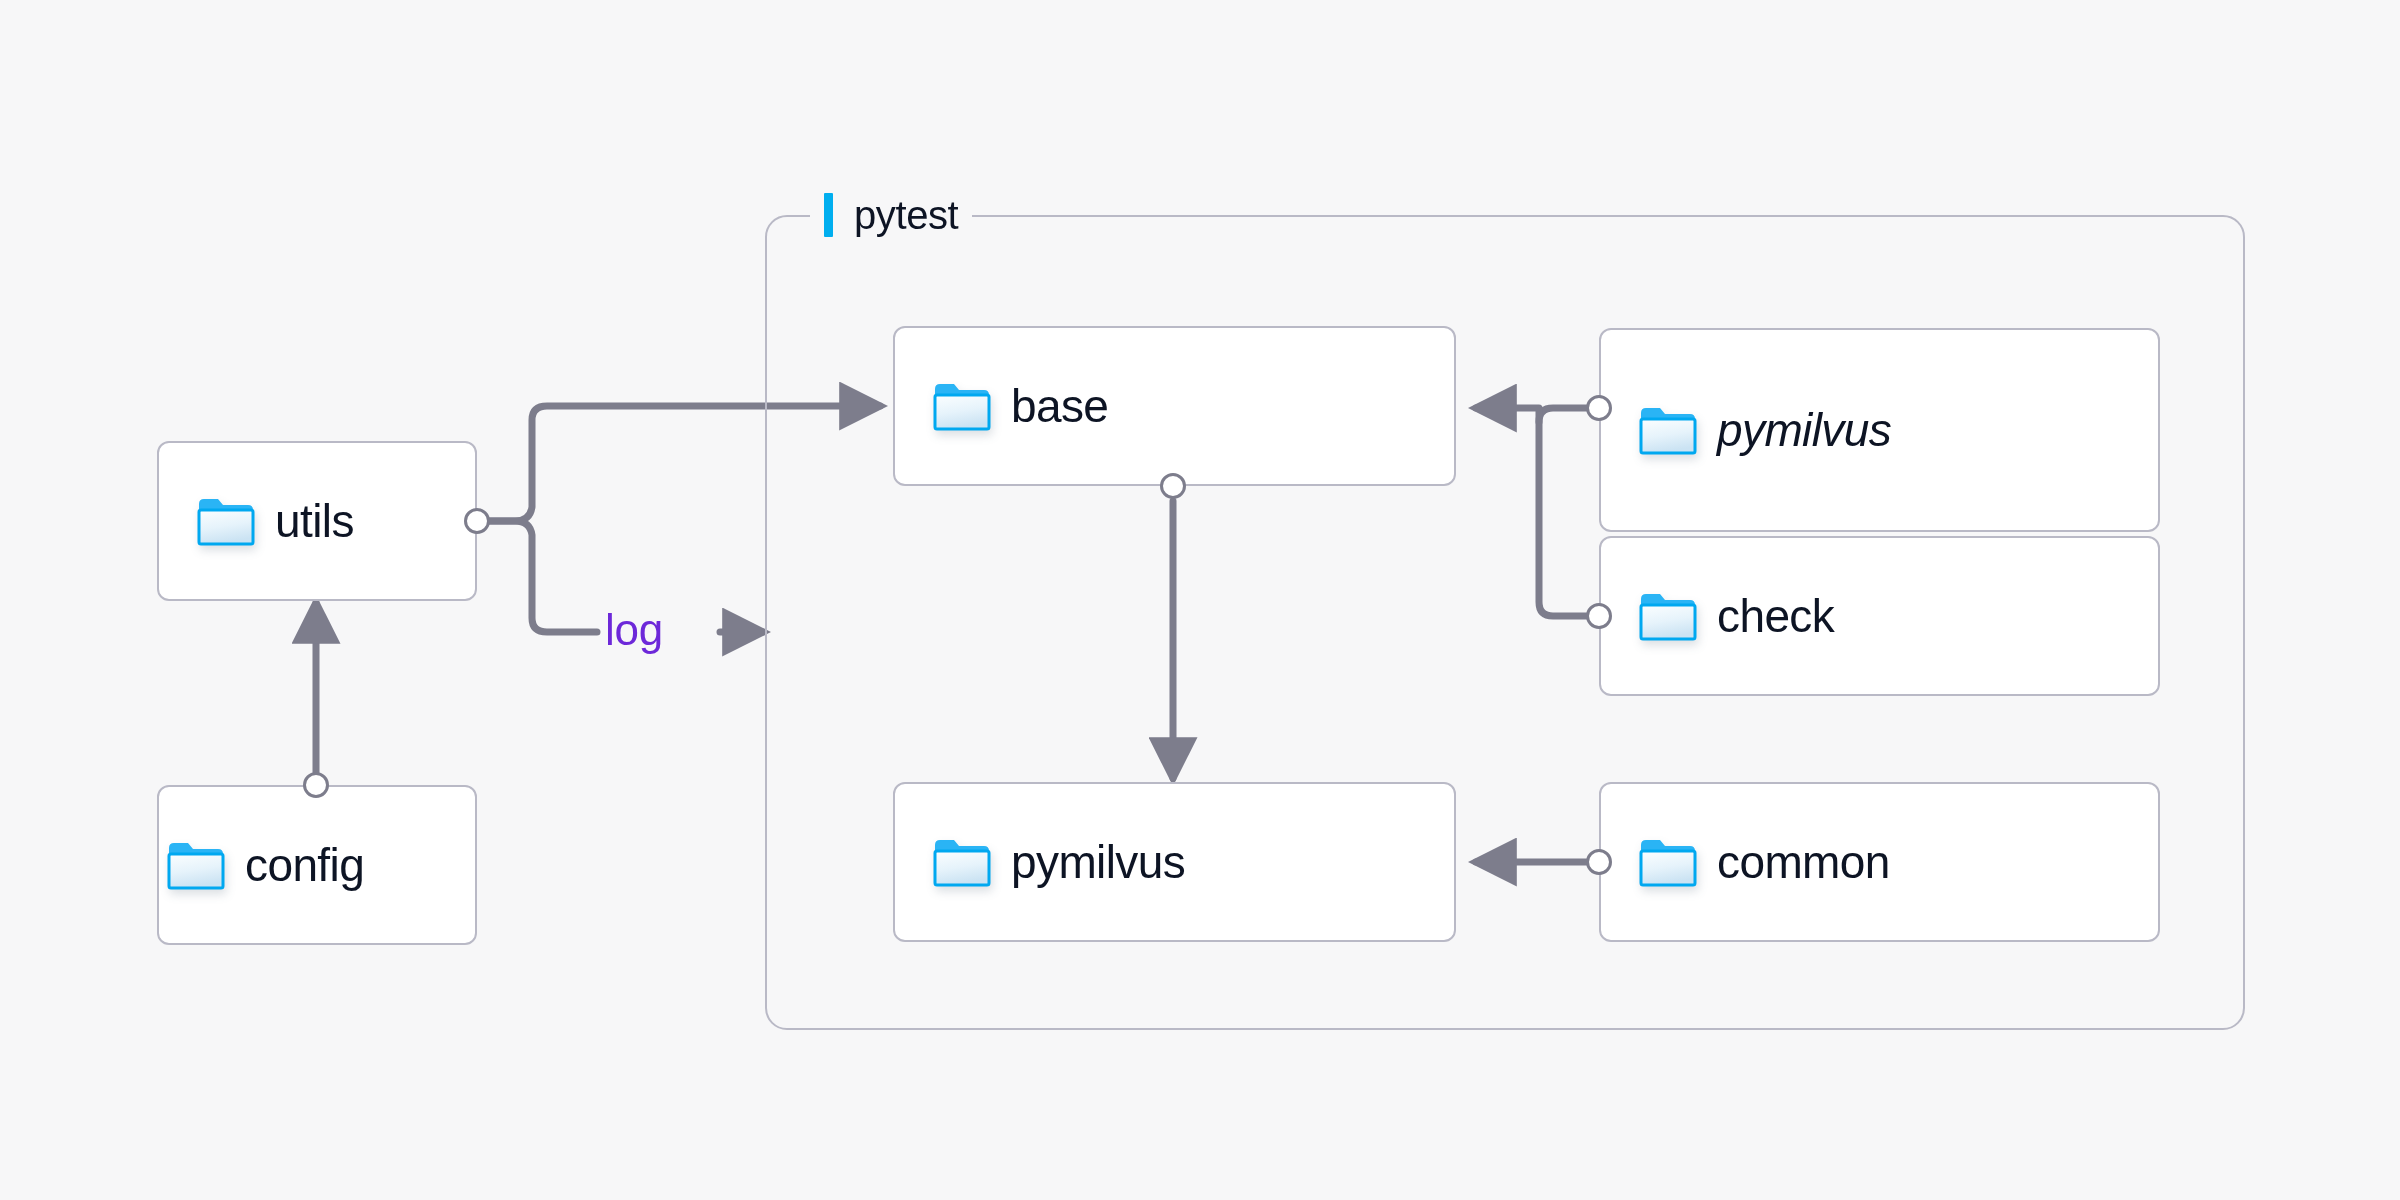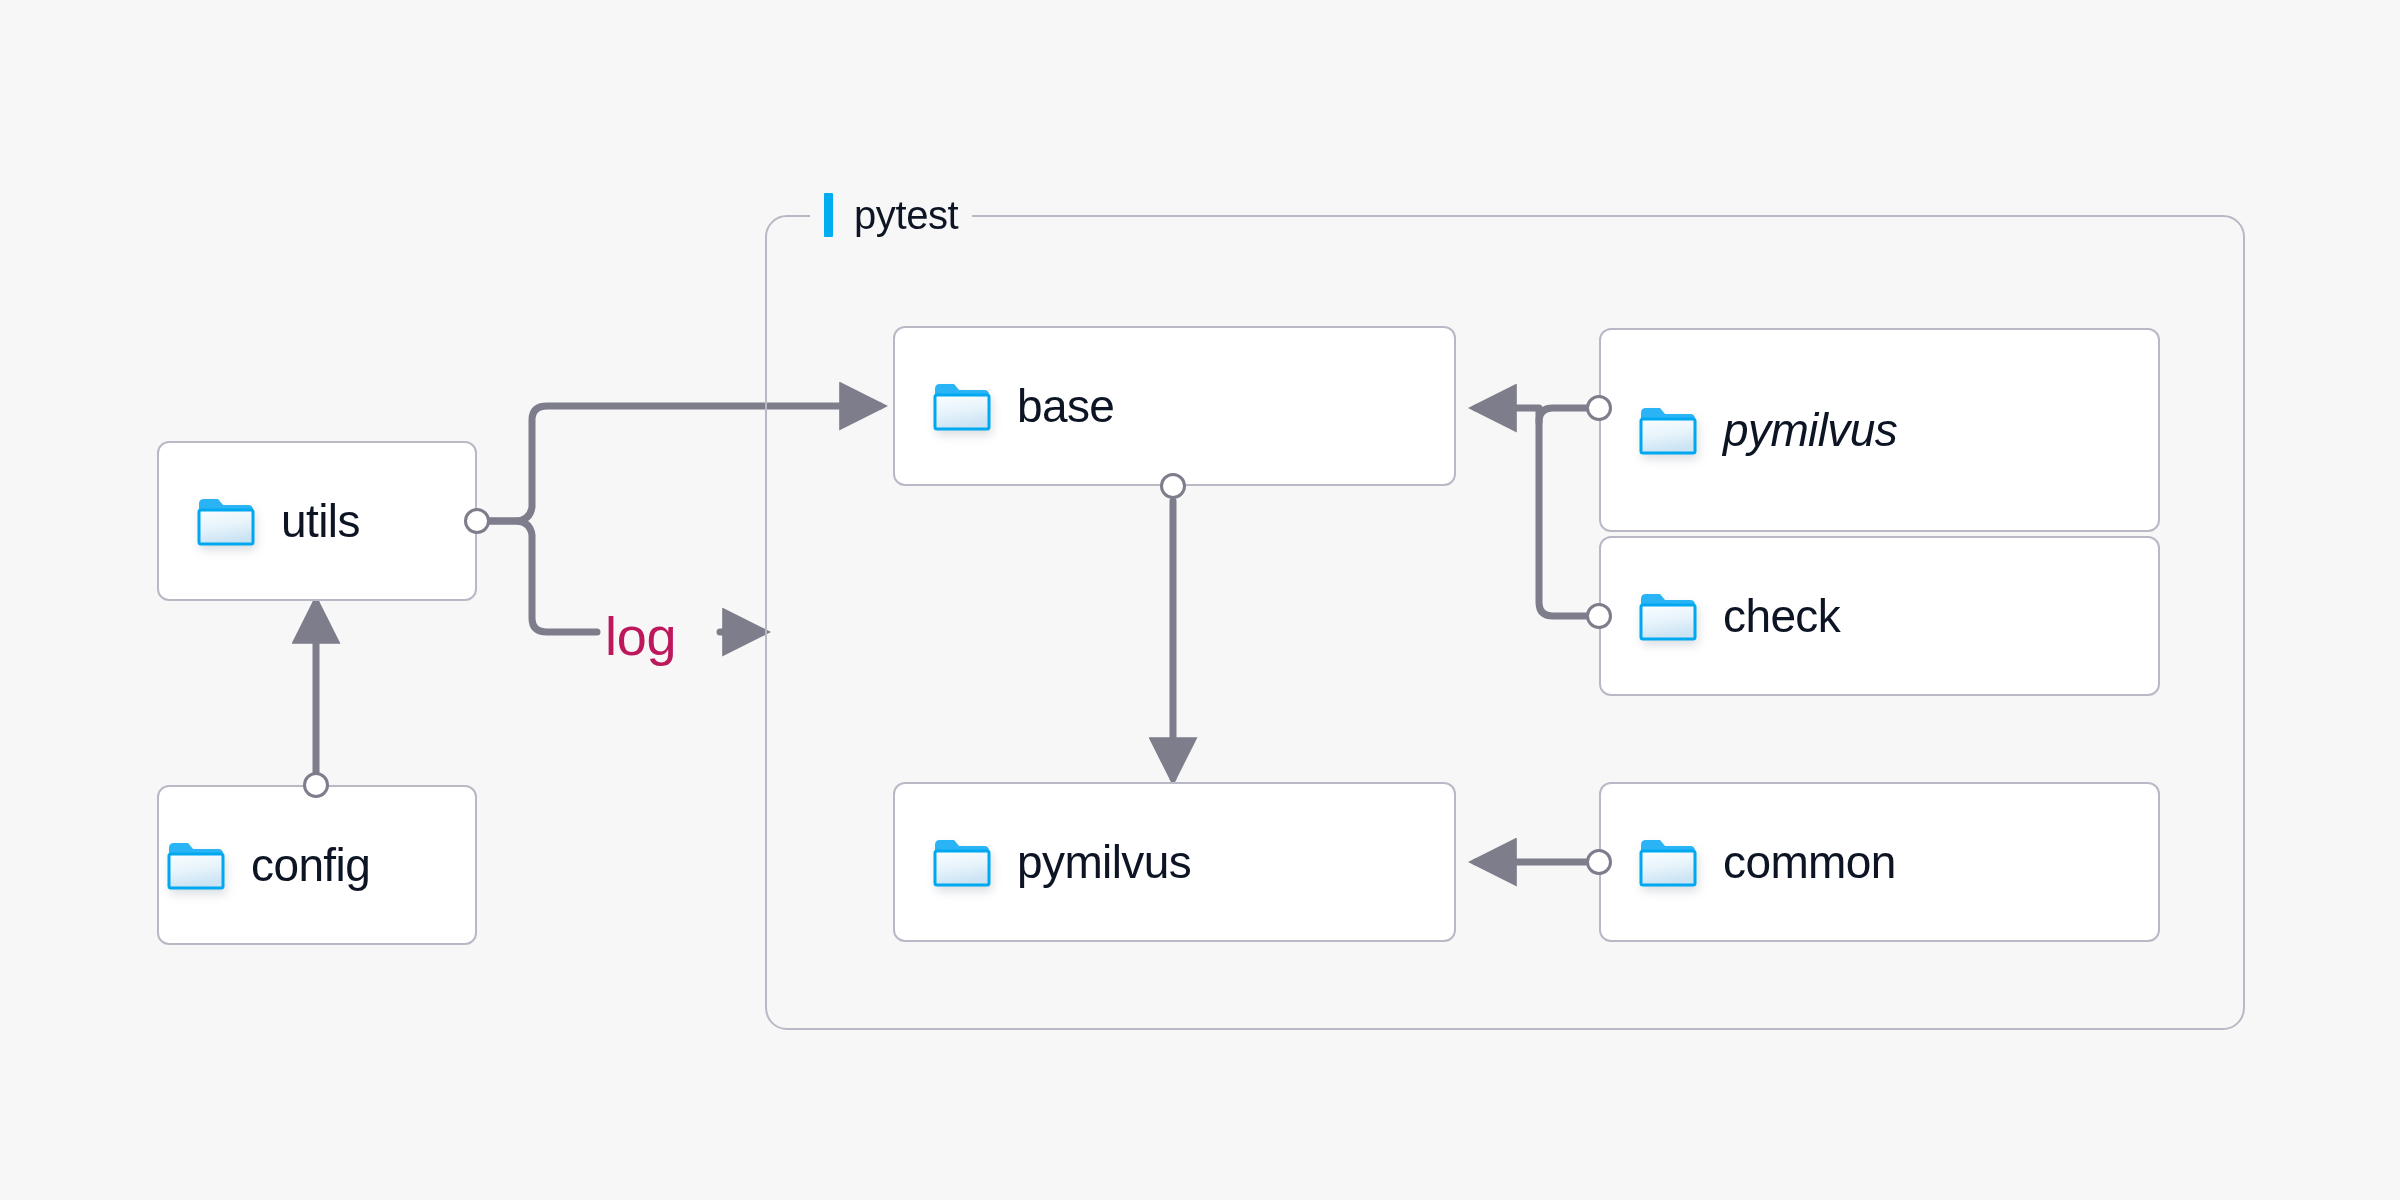--- a/index.html
+++ b/index.html
@@ -56,21 +56,21 @@
   
   .node {
     position: absolute;
     box-sizing: border-box;
     background: #ffffff;
     border: 2px solid #b9b9c6;
     border-radius: 12px;
     display: flex;
     align-items: center;
     padding-left: 38px;
-    gap: 26px;
+    gap: 20px;
   }
   .node-label {
     font-size: 46px;
     color: #0d1424;
     letter-spacing: -0.6px;
     white-space: nowrap;
   }
   
   .folder-icon {
     flex: 0 0 auto;
@@ -87,22 +87,22 @@
     height: 26px;
     border: 3px solid #7d7d8c;
     border-radius: 50%;
     background: #ffffff;
     box-sizing: border-box;
     z-index: 6;
   }
   
   .edge-label {
     position: absolute;
-    font-size: 54px;
-    color: #be185d;
+    font-size: 44px;
+    color: #6d28d9;
     letter-spacing: -0.3px;
     white-space: nowrap;
   }
 </style>
 </head>
 <body>
 
 <div id="stage">
 
   <svg id="edge-layer" viewBox="0 0 2400 1200" xmlns="http://www.w3.org/2000/svg">

